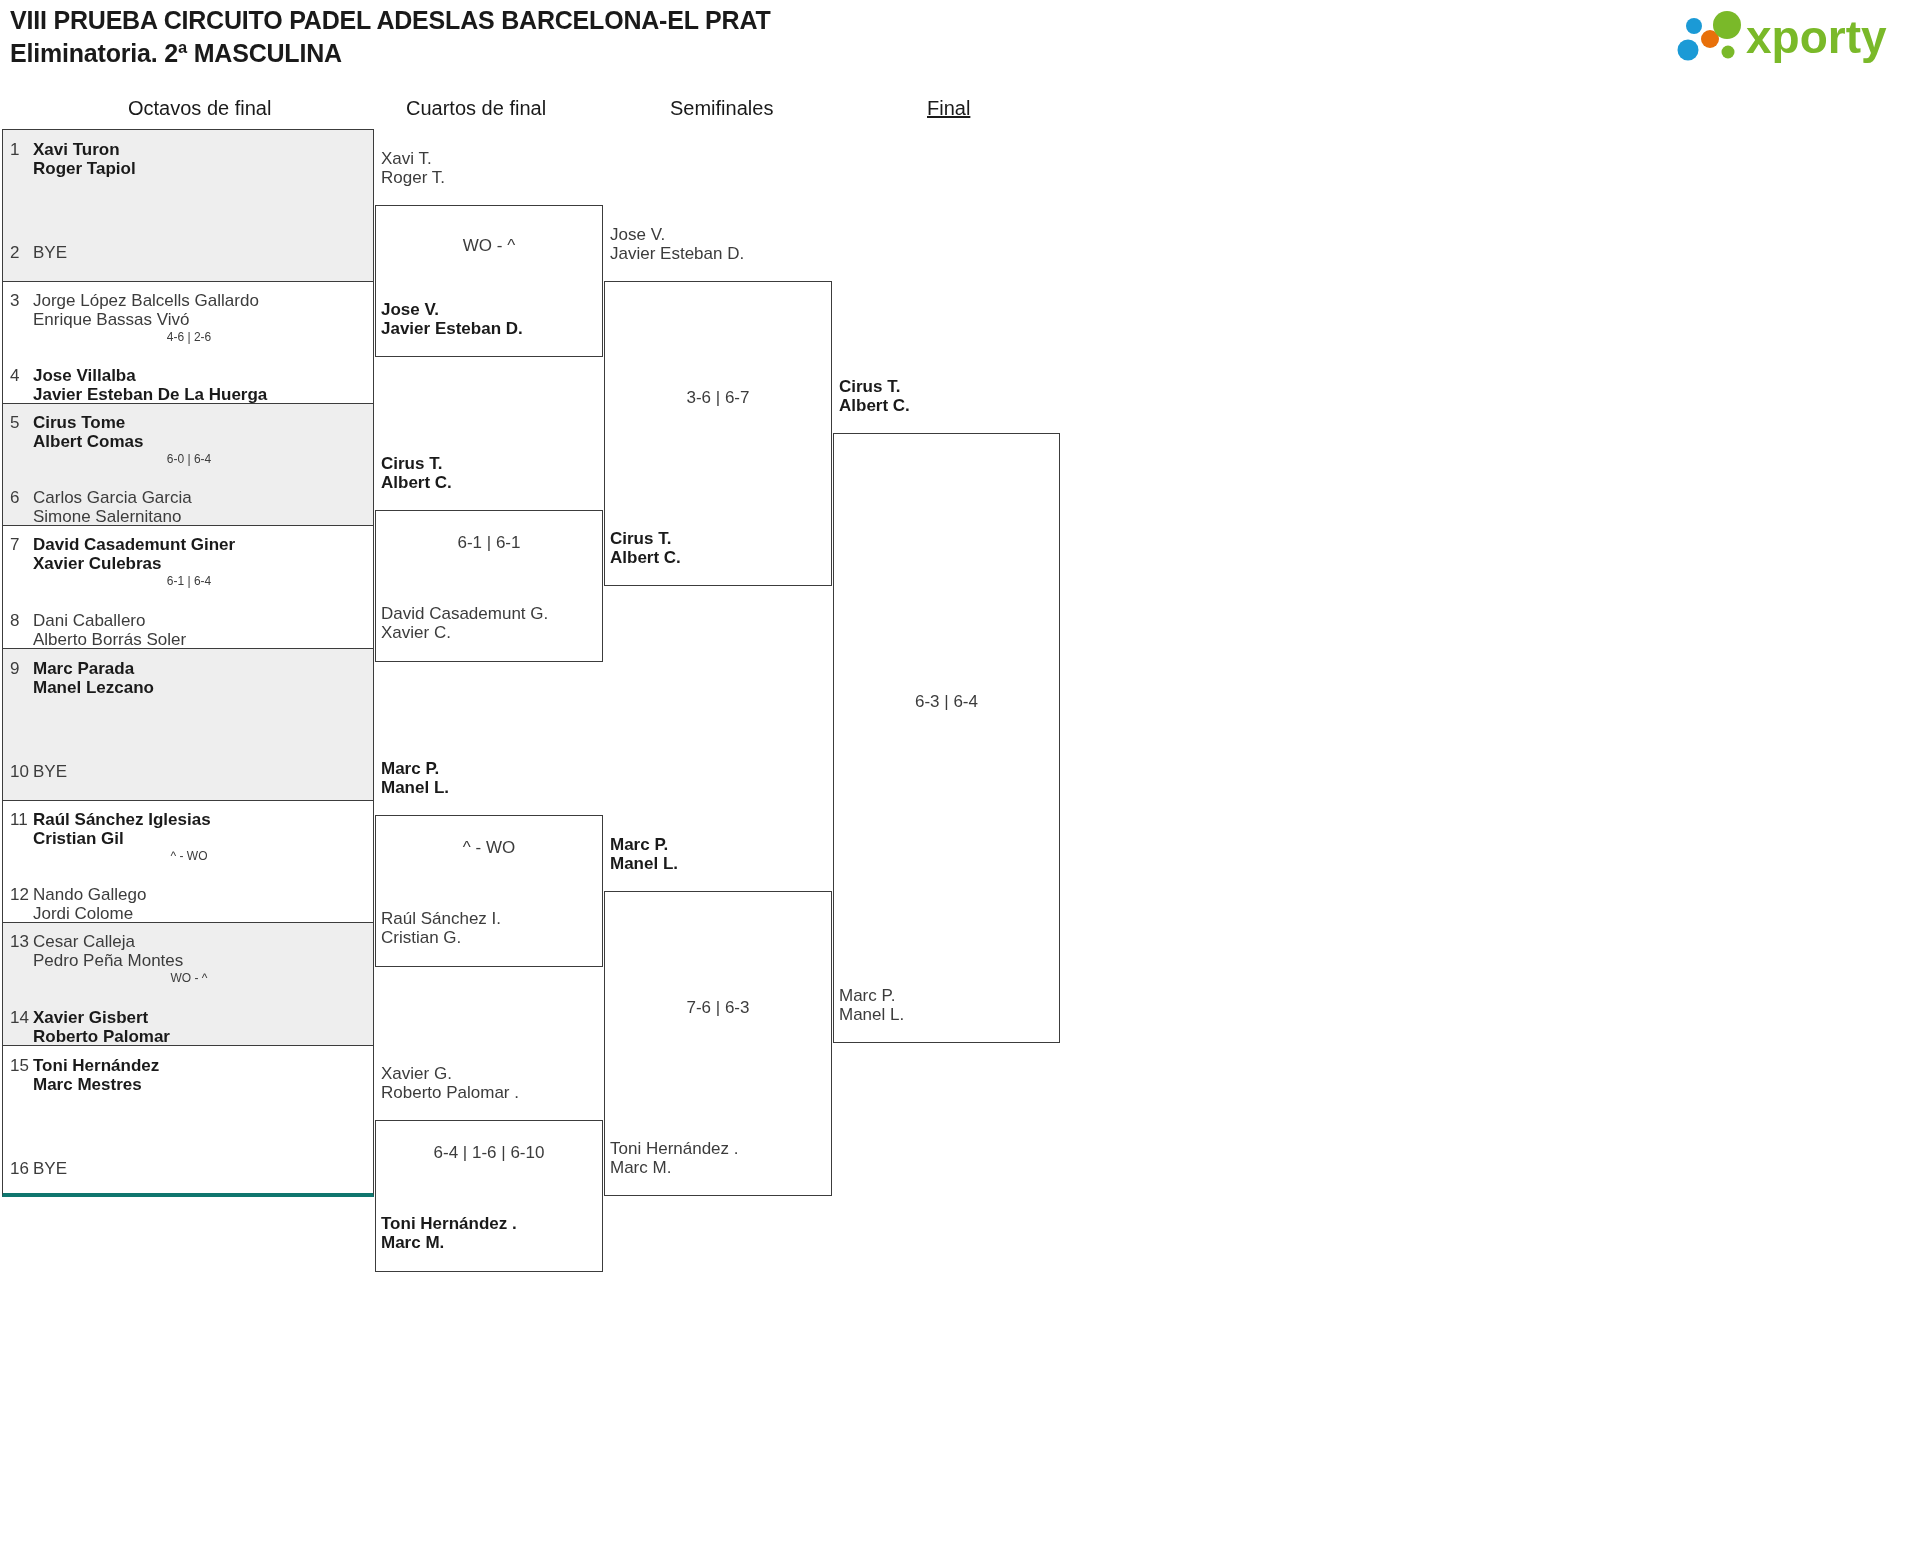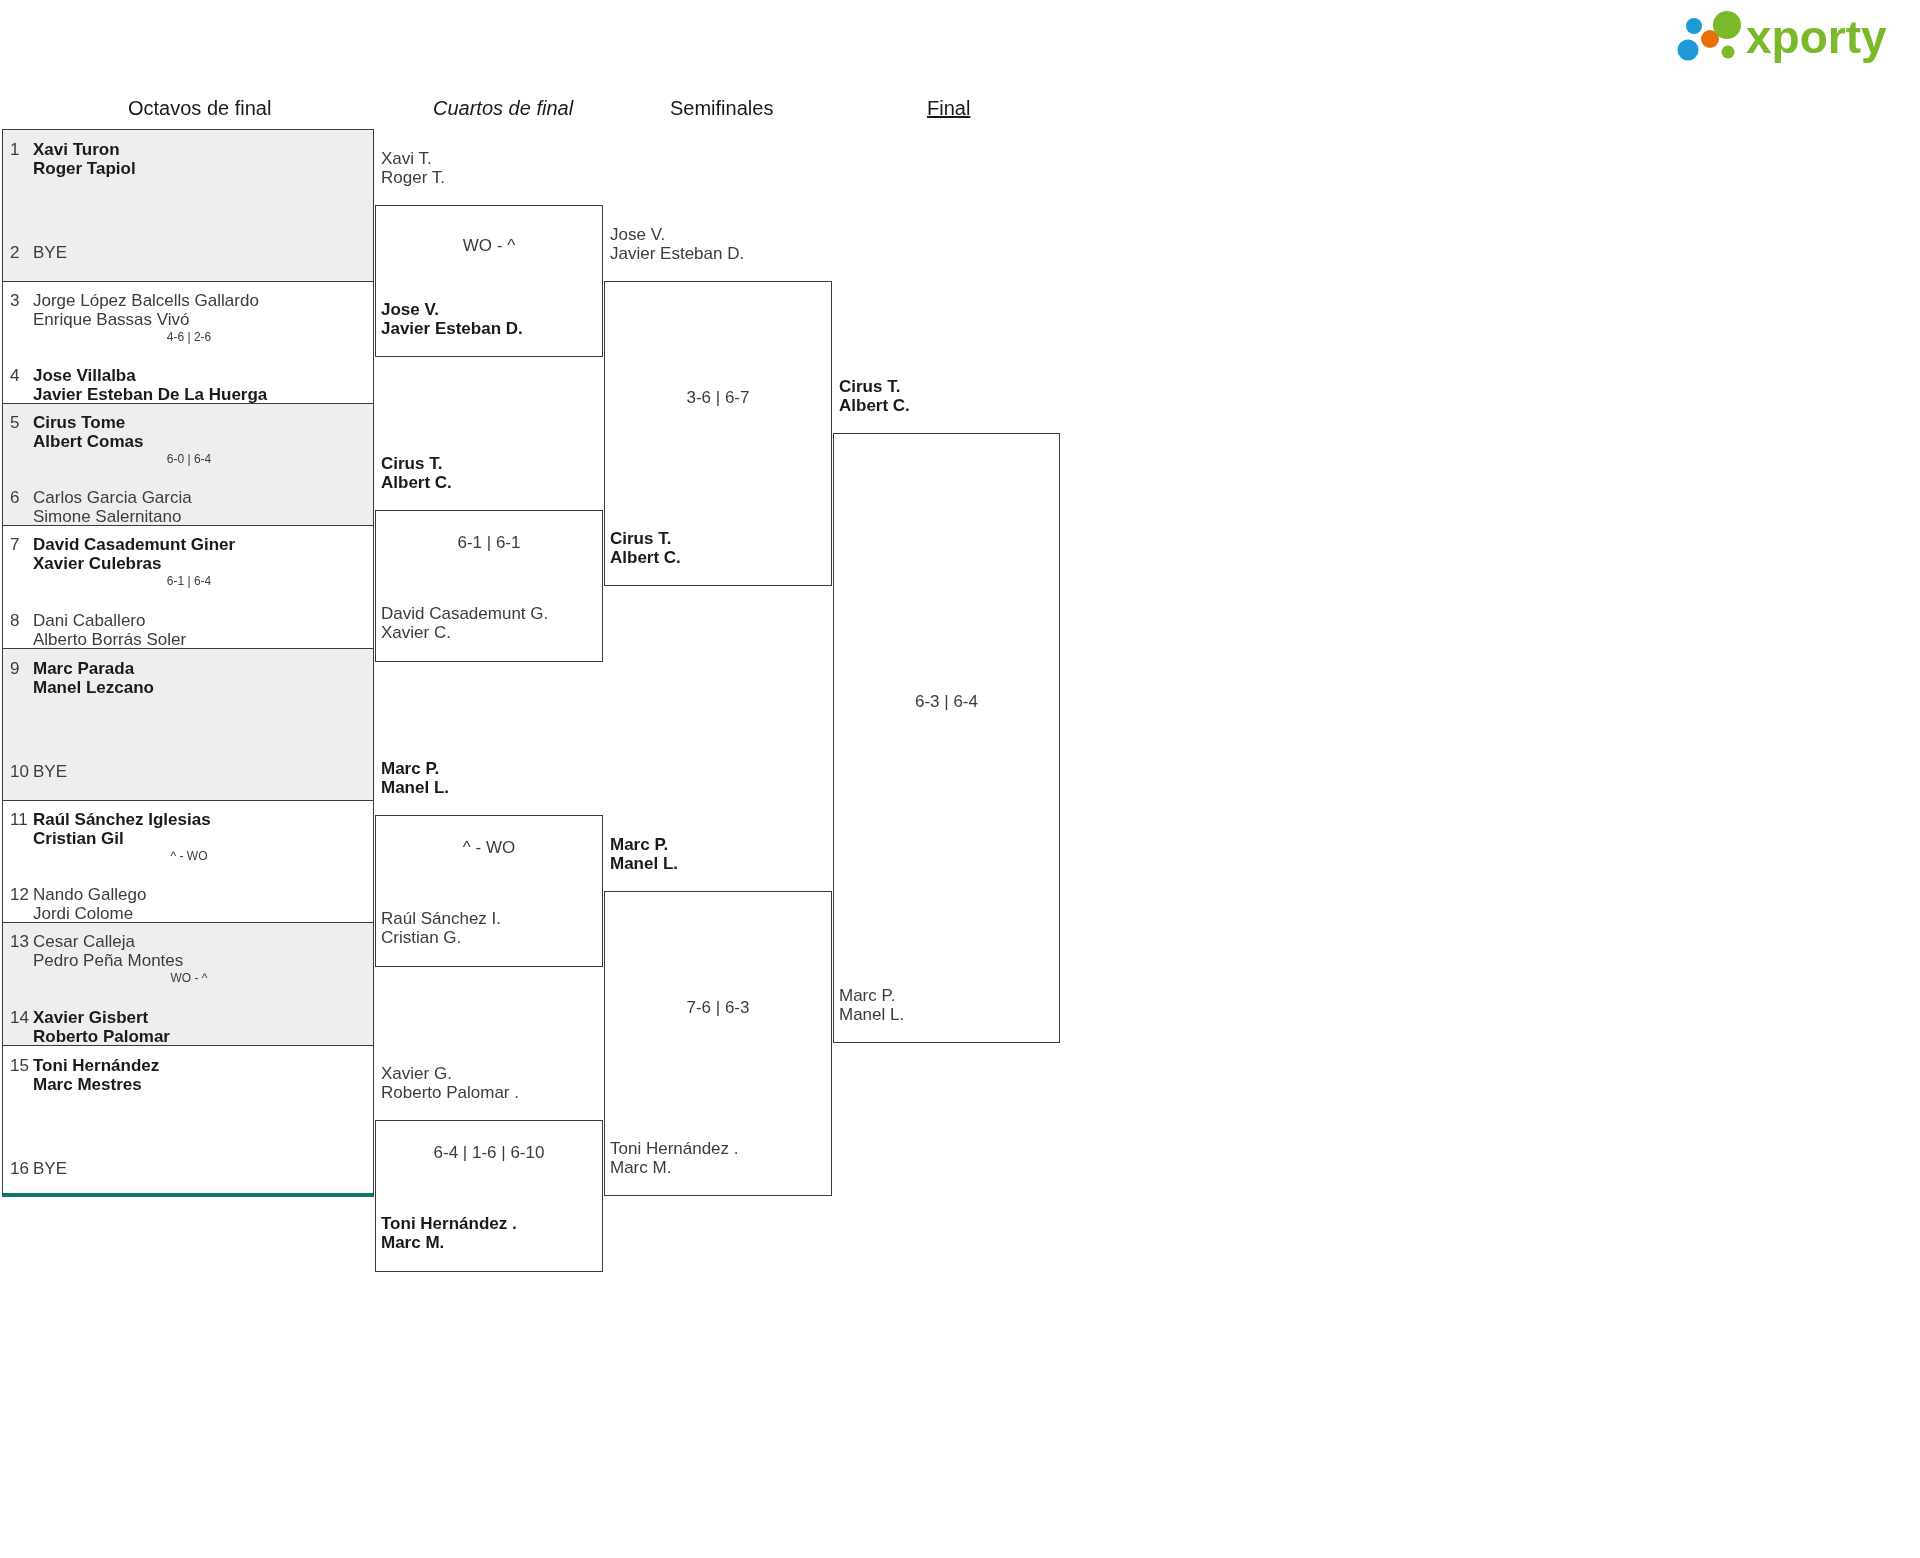--- a/index.html
+++ b/index.html
@@ -97,34 +97,38 @@
     color: #3c3c3c;
     white-space: nowrap;
   }
   .slot.win { font-weight: bold; color: #1a1a1a; }
 </style>
 </head>
 <body>
 
 <div id="root">
 
+  <div class="title-block">
+    <div class="title-line">VIII PRUEBA CIRCUITO PADEL ADESLAS BARCELONA-EL PRAT</div>
+    <div class="title-line">Eliminatoria. 2ª MASCULINA</div>
+  </div>
 
   <div class="logo">
     <svg width="230" height="60" viewBox="0 0 230 60">
       <circle cx="18" cy="18" r="8" fill="#1b9ad6"></circle>
       <circle cx="12" cy="42" r="10.5" fill="#1b9ad6"></circle>
       <circle cx="34" cy="31" r="9" fill="#e8700a"></circle>
       <circle cx="51" cy="17" r="14" fill="#7ab929"></circle>
       <circle cx="52" cy="44" r="6.5" fill="#7ab929"></circle>
       <text x="70" y="45" font-family="'Liberation Sans', sans-serif" font-size="46" font-weight="bold" fill="#7ab929">xporty</text>
     </svg>
   </div>
 
   <div class="round-head" style="left:128px;  top:97px;">Octavos de final</div>
-  <div class="round-head" style="left:433px;  top:97px;font-style:italic;">Cuartos de final</div>
+  <div class="round-head" style="left:406px;  top:97px;">Cuartos de final</div>
   <div class="round-head" style="left:670px;  top:97px;">Semifinales</div>
   <div class="round-head" style="left:927px;  top:97px;text-decoration:underline;">Final</div>
 
   <div class="r1-box shaded" style="top:129px; height:152px;">
     <div class="seedrow" style="top:10px;">
       <span class="seed-no">1</span>
       <span class="seed-names win">
         <span>Xavi Turon</span><br><span>Roger Tapiol</span>
       </span>
     </div>

